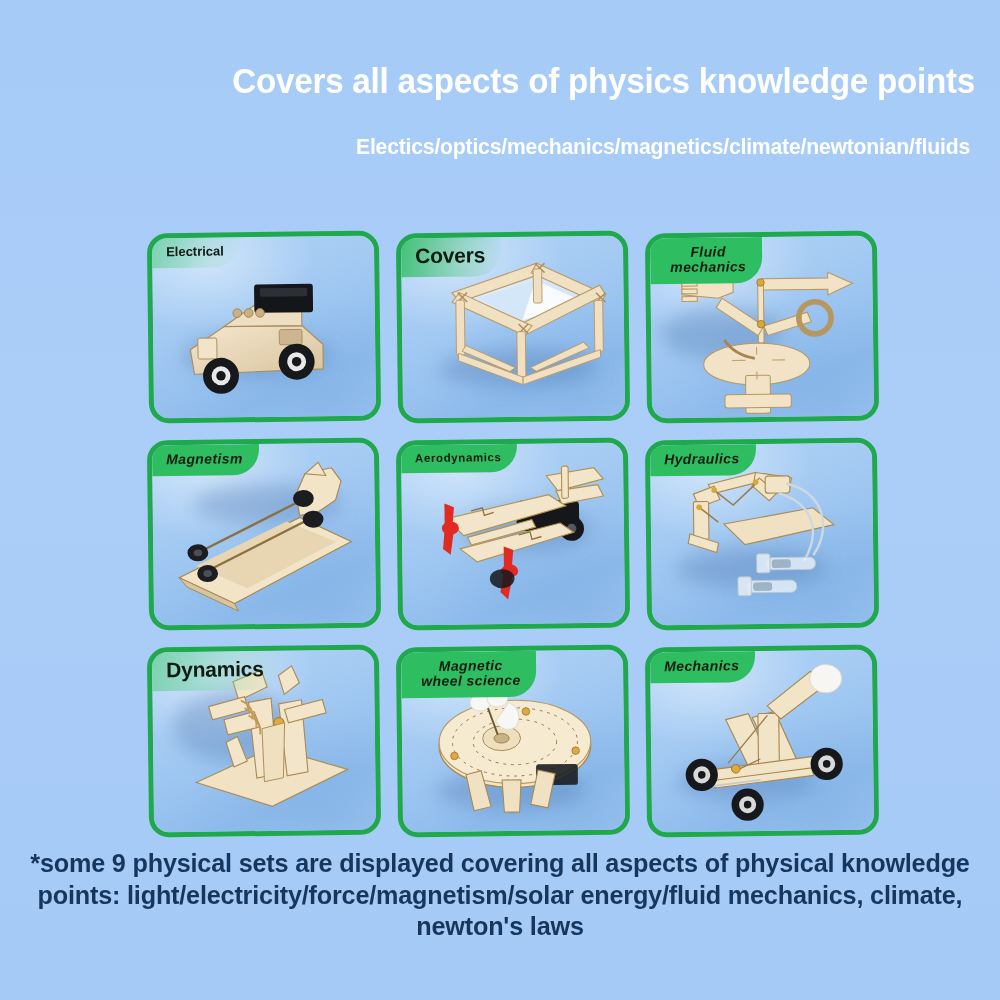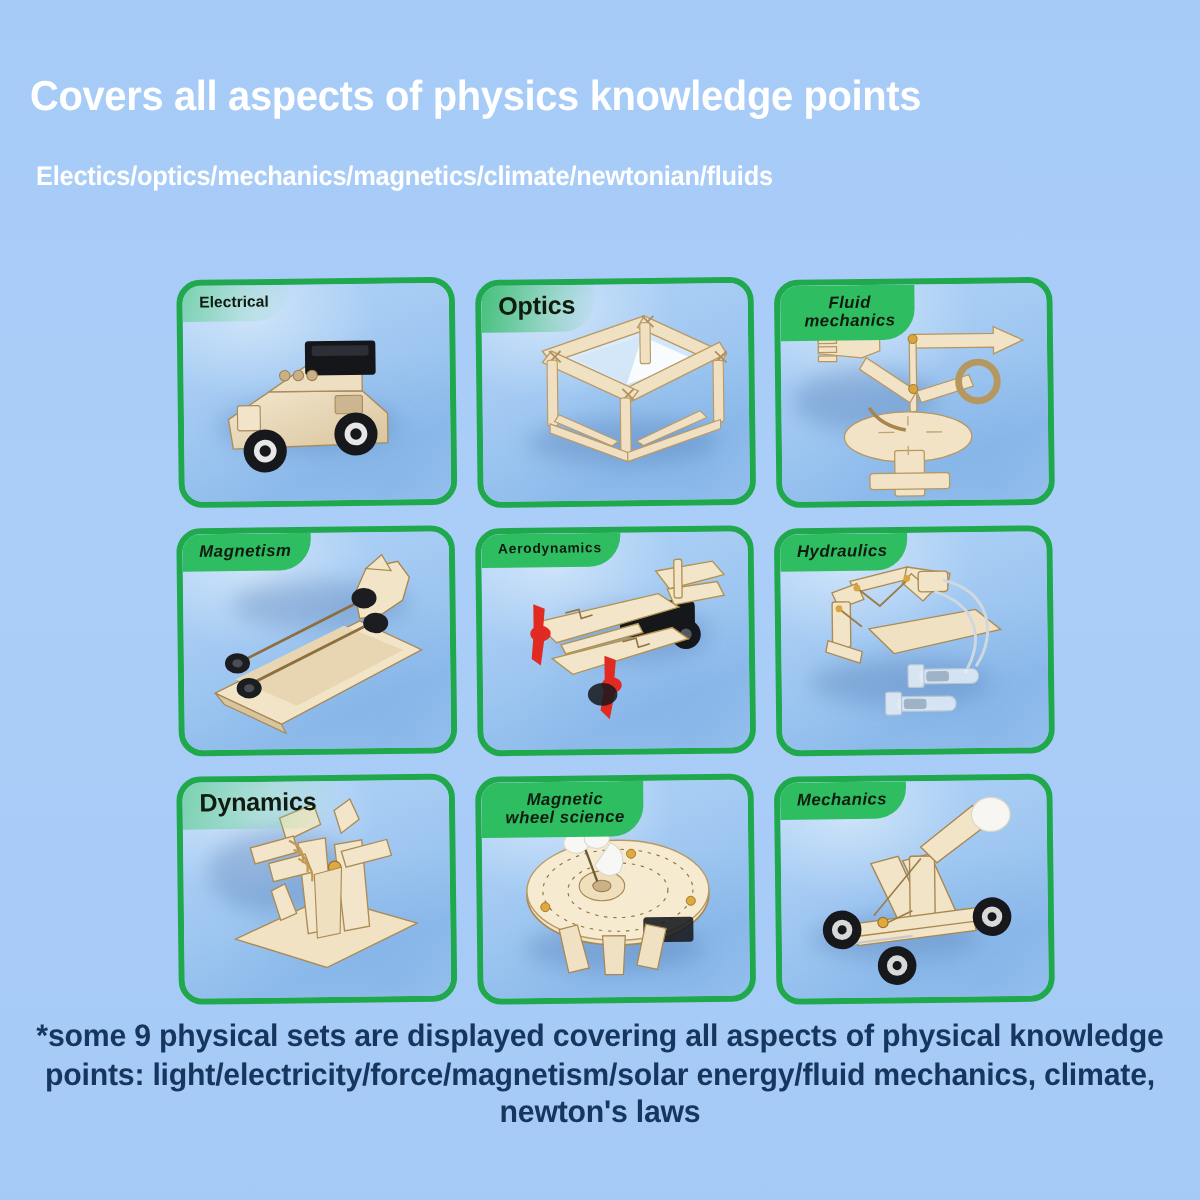--- a/index.html
+++ b/index.html
@@ -19,21 +19,21 @@
     height: 1000px;
     background: linear-gradient(180deg, #a6cbf7 0%, #abcef8 45%, #a5caf6 100%);
   }
 
   
   .headline-block {
     position: absolute;
     top: 62px;
     left: 0;
     width: 1000px;
-    text-align: left;
+    text-align: right;
   }
 
   .headline {
     font-size: 35px;
     font-weight: bold;
     color: #ffffff;
     letter-spacing: -0.3px;
     transform: scaleX(0.95);
     white-space: nowrap;
     line-height: 1.1;
@@ -219,21 +219,21 @@
               <rect x="180" y="54" width="9" height="54" rx="2"></rect>
               <rect x="98" y="86" width="9" height="48" rx="2"></rect>
               <polygon points="36,108 104,134 104,142 36,116"></polygon>
               <polygon points="104,134 186,106 186,114 104,142"></polygon>
               <polygon points="44,100 96,124 90,128 40,106"></polygon>
               <polygon points="168,98 112,124 118,128 174,104"></polygon>
             </g>
           </g>
         </svg>
       </div>
-      <div class="badge fade style-big">Optics</div>
+      <div class="badge fade style-big">Covers</div>
     </div>
 
     <div class="card">
       <div class="photo">
         <div class="photo-bg"></div>
         <div class="shadow-blob" style="left:10px;top:70px;width:120px;height:52px;"></div>
         <svg class="model" viewBox="0 0 232 190">
           <g transform="translate(14,16)">
             <g fill="#f2e3c6" stroke="#b1catop" stroke-width="0"></g>
             <g fill="#f2e3c6" stroke="#b6975f" stroke-width="1.1">

